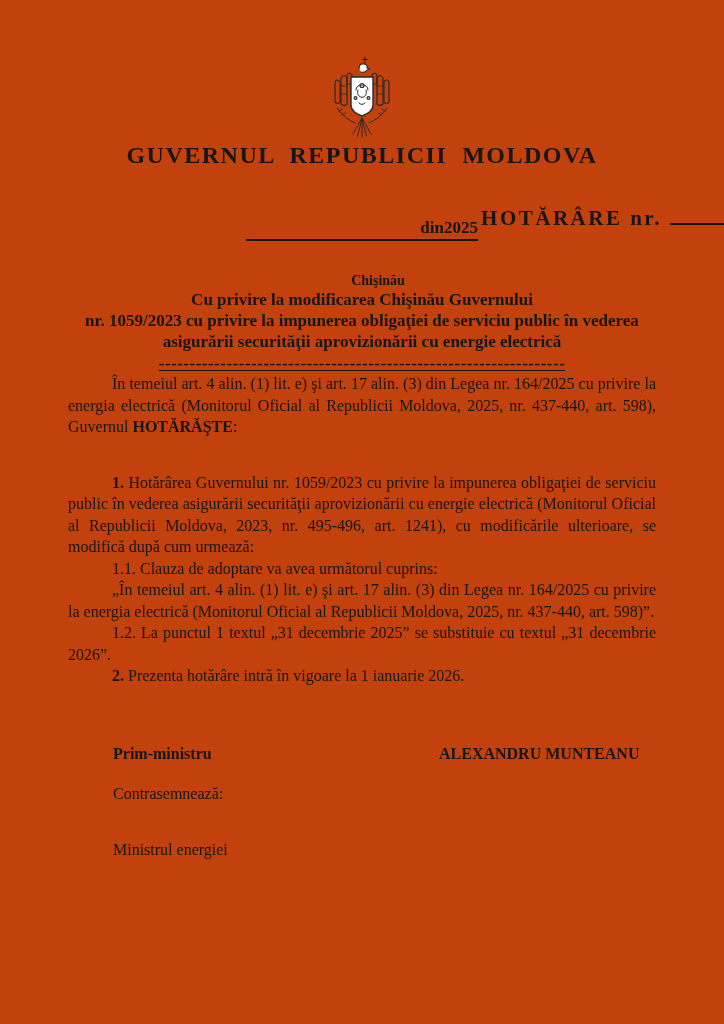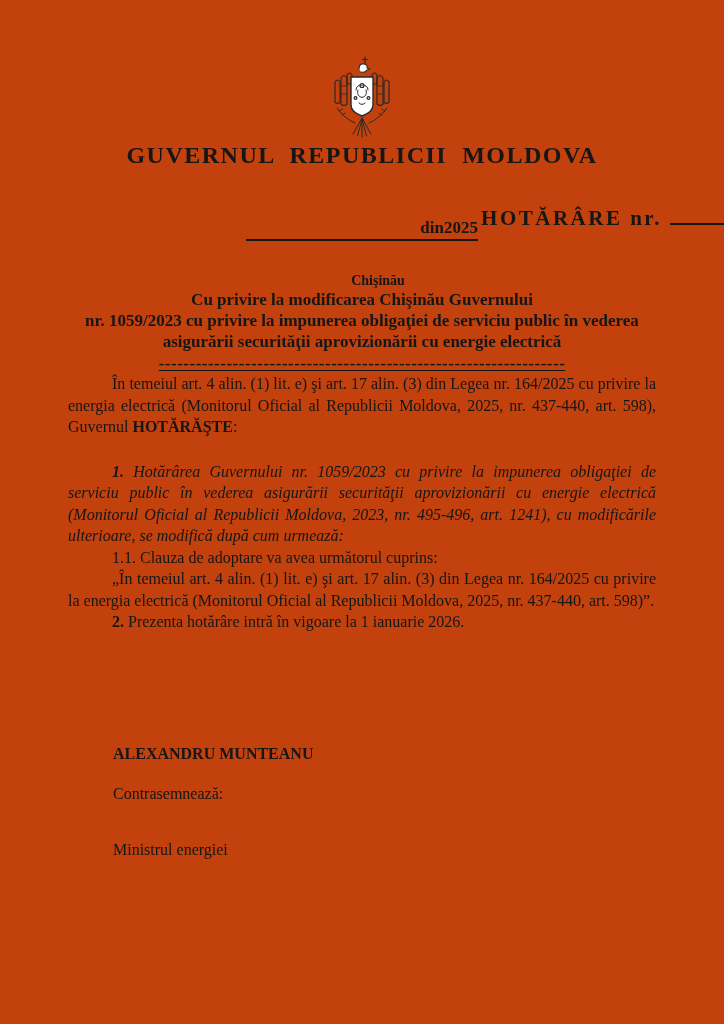--- a/index.html
+++ b/index.html
@@ -101,22 +101,21 @@
     width: 588px;
     font-size: 16px;
     line-height: 21.5px;
   }
   .para {
     margin: 0;
     text-align: justify;
     text-indent: 44px;
   }
   .para.spaced {
-    margin-top: 23px;
-    font-style: italic;
+    margin-top: 34px;
   }
   .bold {
     font-weight: bold;
   }
   .signature-block {
     position: absolute;
     top: 745px;
     left: 113px;
     right: 68px;
     font-size: 16px;
@@ -194,25 +193,27 @@
     <div>nr. 1059/2023 cu privire la impunerea obligaţiei de serviciu public în vederea</div>
     <div>asigurării securităţii aprovizionării cu energie electrică</div>
     <div class="separator">------------------------------------------------------------------</div>
   </div>
 
   <div class="body-block">
       <p class="para"><span>În temeiul art. 4 alin. (1) lit. e) şi art. 17 alin. (3) din Legea nr. 164/2025 cu privire la energia electrică (Monitorul Oficial al Republicii Moldova, 2025, nr. 437-440, art. 598), Guvernul </span><span class="bold">HOTĂRĂŞTE</span><span>:</span></p>
       <p class="para spaced"><span class="bold">1.</span><span> Hotărârea Guvernului nr. 1059/2023 cu privire la impunerea obligaţiei de serviciu public în vederea asigurării securităţii aprovizionării cu energie electrică (Monitorul Oficial al Republicii Moldova, 2023, nr. 495-496, art. 1241), cu modificările ulterioare, se modifică după cum urmează:</span></p>
       <p class="para"><span>1.1. Clauza de adoptare va avea următorul cuprins:</span></p>
       <p class="para"><span>„În temeiul art. 4 alin. (1) lit. e) şi art. 17 alin. (3) din Legea nr. 164/2025 cu privire la energia electrică (Monitorul Oficial al Republicii Moldova, 2025, nr. 437-440, art. 598)”.</span></p>
+      <p class="para"><span>1.2. La punctul 1 textul „31 decembrie 2025” se substituie cu textul „31 decembrie 2026”.</span></p>
       <p class="para"><span class="bold">2.</span><span> Prezenta hotărâre intră în vigoare la 1 ianuarie 2026.</span></p>
     </div>
 
   <div class="signature-block">
       <div class="sig-row bold">
+        <span class="sig-left">Prim-ministru</span>
         <span class="sig-right">ALEXANDRU MUNTEANU</span>
       </div>
       <div class="sig-row">
         <span class="sig-left">Contrasemnează:</span>
         <span class="sig-right"></span>
       </div>
       <div class="sig-row">
         <span class="sig-left">Ministrul energiei</span>
         <span class="sig-right">Dorin JUNGHIETU</span>
       </div>

